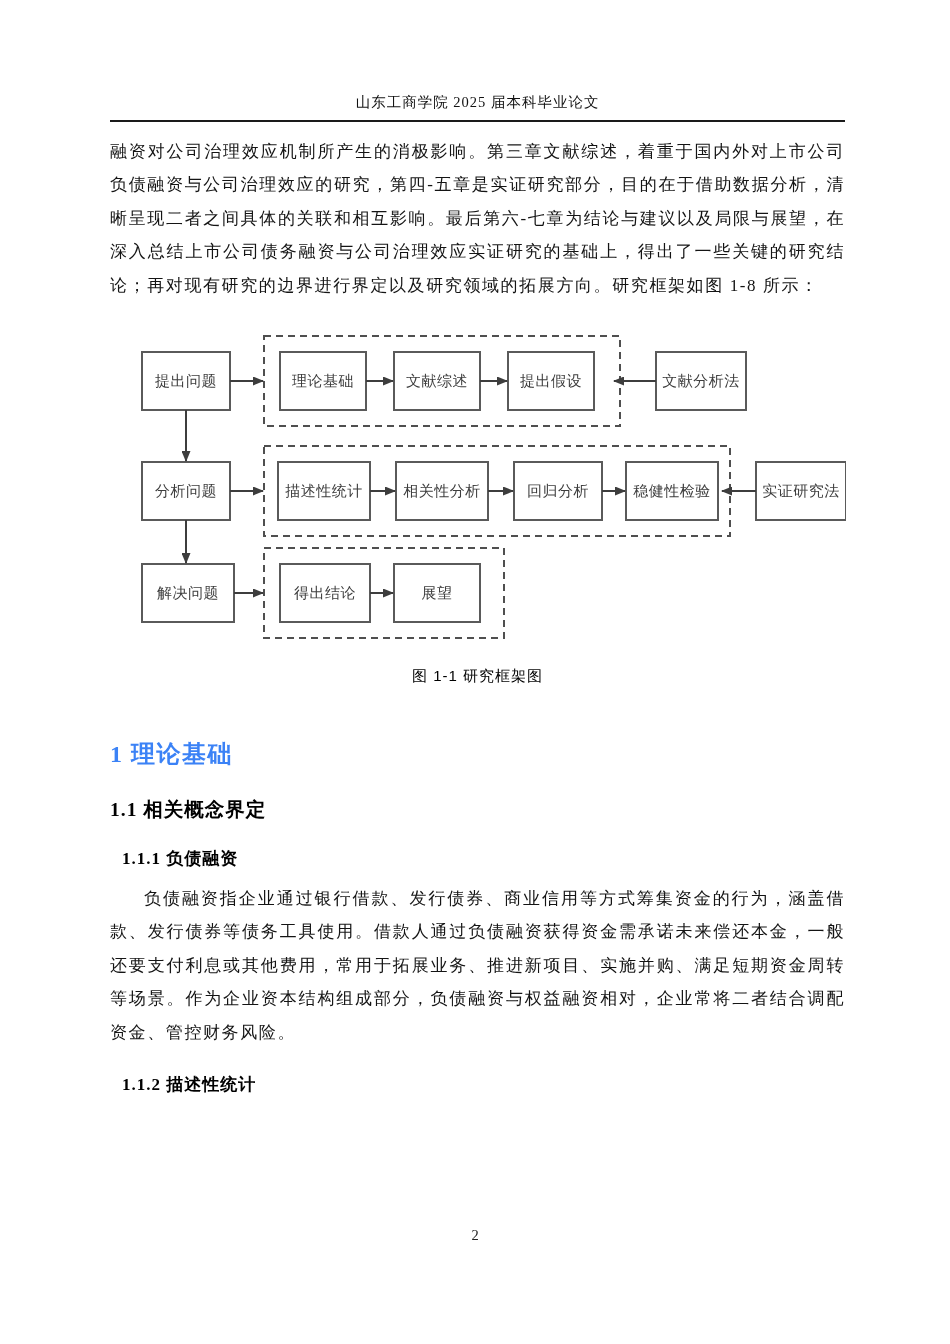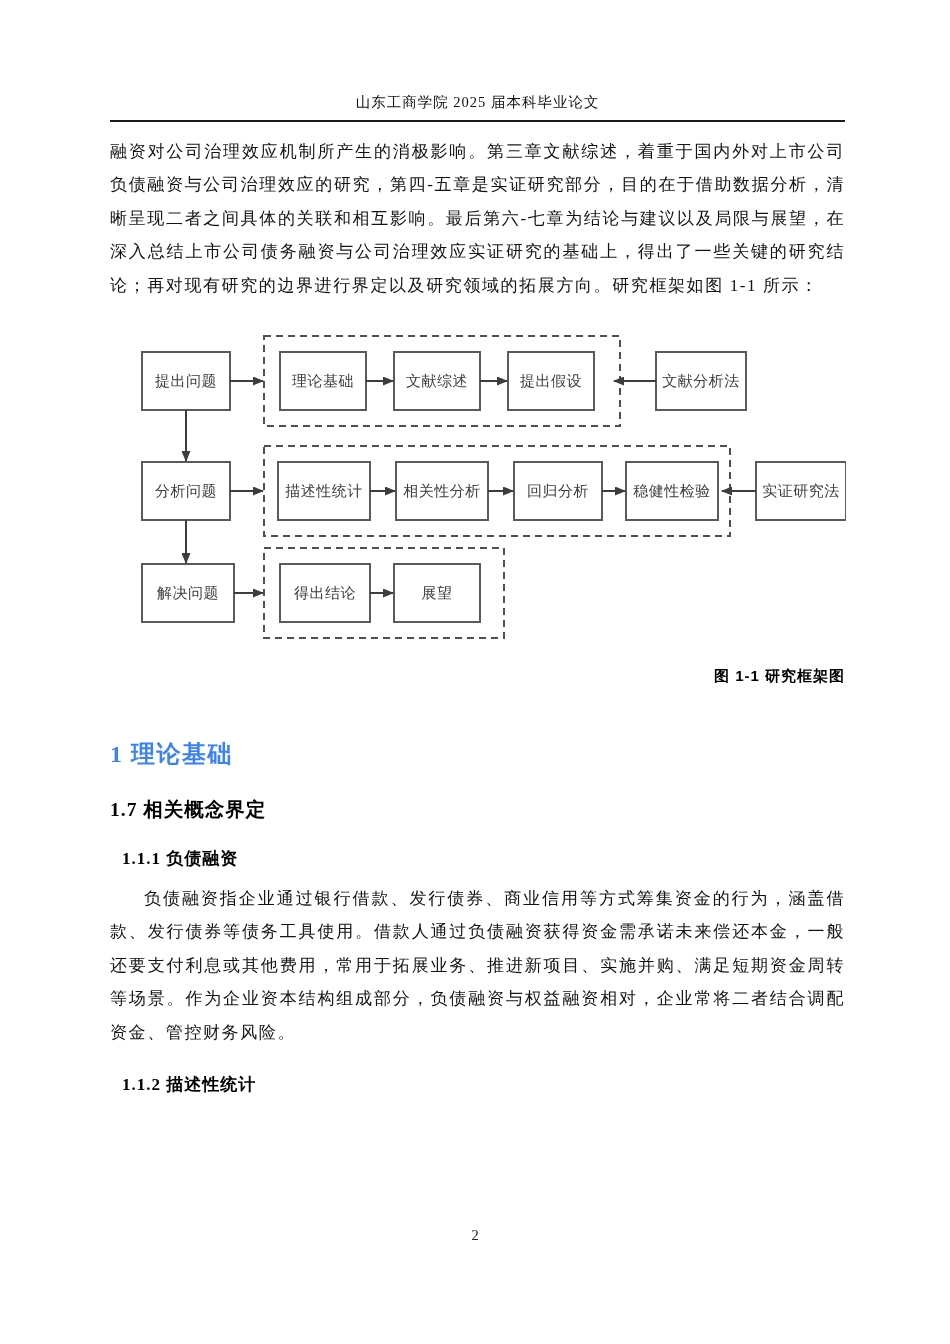--- a/index.html
+++ b/index.html
@@ -42,24 +42,24 @@
     margin-left: 22px;
   }
   .diagram text {
     font-family: "Liberation Sans", "DejaVu Sans", sans-serif;
     font-size: 15px;
     fill: #3d3d3d;
     letter-spacing: 0.5px;
   }
   .figure-caption {
     margin-top: 22px;
-    text-align: right;
+    text-align: center;
     font-family: "Liberation Sans", "DejaVu Sans", sans-serif;
     font-size: 15px;
-    font-weight: bold;
+    font-weight: normal;
     letter-spacing: 1px;
     color: #000000;
   }
   .h1-title {
     margin-top: 52px;
     font-size: 24px;
     font-weight: bold;
     letter-spacing: 1.5px;
     color: #3b82f6;
   }
@@ -94,21 +94,21 @@
 <body>
 
 <div class="page">
 
   <div class="content">
 
     <div class="header">
       <div class="header-title">山东工商学院 2025 届本科毕业论文</div>
     </div>
 
-    <p class="body-text intro-para">融资对公司治理效应机制所产生的消极影响。第三章文献综述，着重于国内外对上市公司负债融资与公司治理效应的研究，第四-五章是实证研究部分，目的在于借助数据分析，清晰呈现二者之间具体的关联和相互影响。最后第六-七章为结论与建议以及局限与展望，在深入总结上市公司债务融资与公司治理效应实证研究的基础上，得出了一些关键的研究结论；再对现有研究的边界进行界定以及研究领域的拓展方向。研究框架如图 1-1 所示：</p>
+    <p class="body-text intro-para">融资对公司治理效应机制所产生的消极影响。第三章文献综述，着重于国内外对上市公司负债融资与公司治理效应的研究，第四-五章是实证研究部分，目的在于借助数据分析，清晰呈现二者之间具体的关联和相互影响。最后第六-七章为结论与建议以及局限与展望，在深入总结上市公司债务融资与公司治理效应实证研究的基础上，得出了一些关键的研究结论；再对现有研究的边界进行界定以及研究领域的拓展方向。研究框架如图 1-8 所示：</p>
 
     <div class="diagram-wrap">
       <svg class="diagram" width="714" height="312" viewBox="0 0 714 312">
         <defs>
           <marker id="arrow" markerWidth="11" markerHeight="9" refX="10" refY="4.5" orient="auto" markerUnits="userSpaceOnUse">
             <path d="M0,0 L11,4.5 L0,9 z" fill="#3d3d3d"></path>
           </marker>
         </defs>
 
         <rect x="132" y="7" width="356" height="90" fill="none" stroke="#4f4f4f" stroke-width="2" stroke-dasharray="7 5"></rect>
@@ -187,21 +187,21 @@
 
         <line x1="54" y1="81" x2="54" y2="132" stroke="#3d3d3d" stroke-width="2" marker-end="url(#arrow)"></line>
         <line x1="54" y1="191" x2="54" y2="234" stroke="#3d3d3d" stroke-width="2" marker-end="url(#arrow)"></line>
       </svg>
     </div>
 
     <div class="figure-caption">图 1-1 研究框架图</div>
 
     <h1 class="h1-title">1 理论基础</h1>
 
-    <h2 class="h2-title">1.7 相关概念界定</h2>
+    <h2 class="h2-title">1.1 相关概念界定</h2>
 
     <h3 class="h3-title">1.1.1 负债融资</h3>
 
     <p class="body-text para-indent">负债融资指企业通过银行借款、发行债券、商业信用等方式筹集资金的行为，涵盖借款、发行债券等债务工具使用。借款人通过负债融资获得资金需承诺未来偿还本金，一般还要支付利息或其他费用，常用于拓展业务、推进新项目、实施并购、满足短期资金周转等场景。作为企业资本结构组成部分，负债融资与权益融资相对，企业常将二者结合调配资金、管控财务风险。</p>
 
     <h3 class="h3-title">1.1.2 描述性统计</h3>
 
 
   </div>
 

